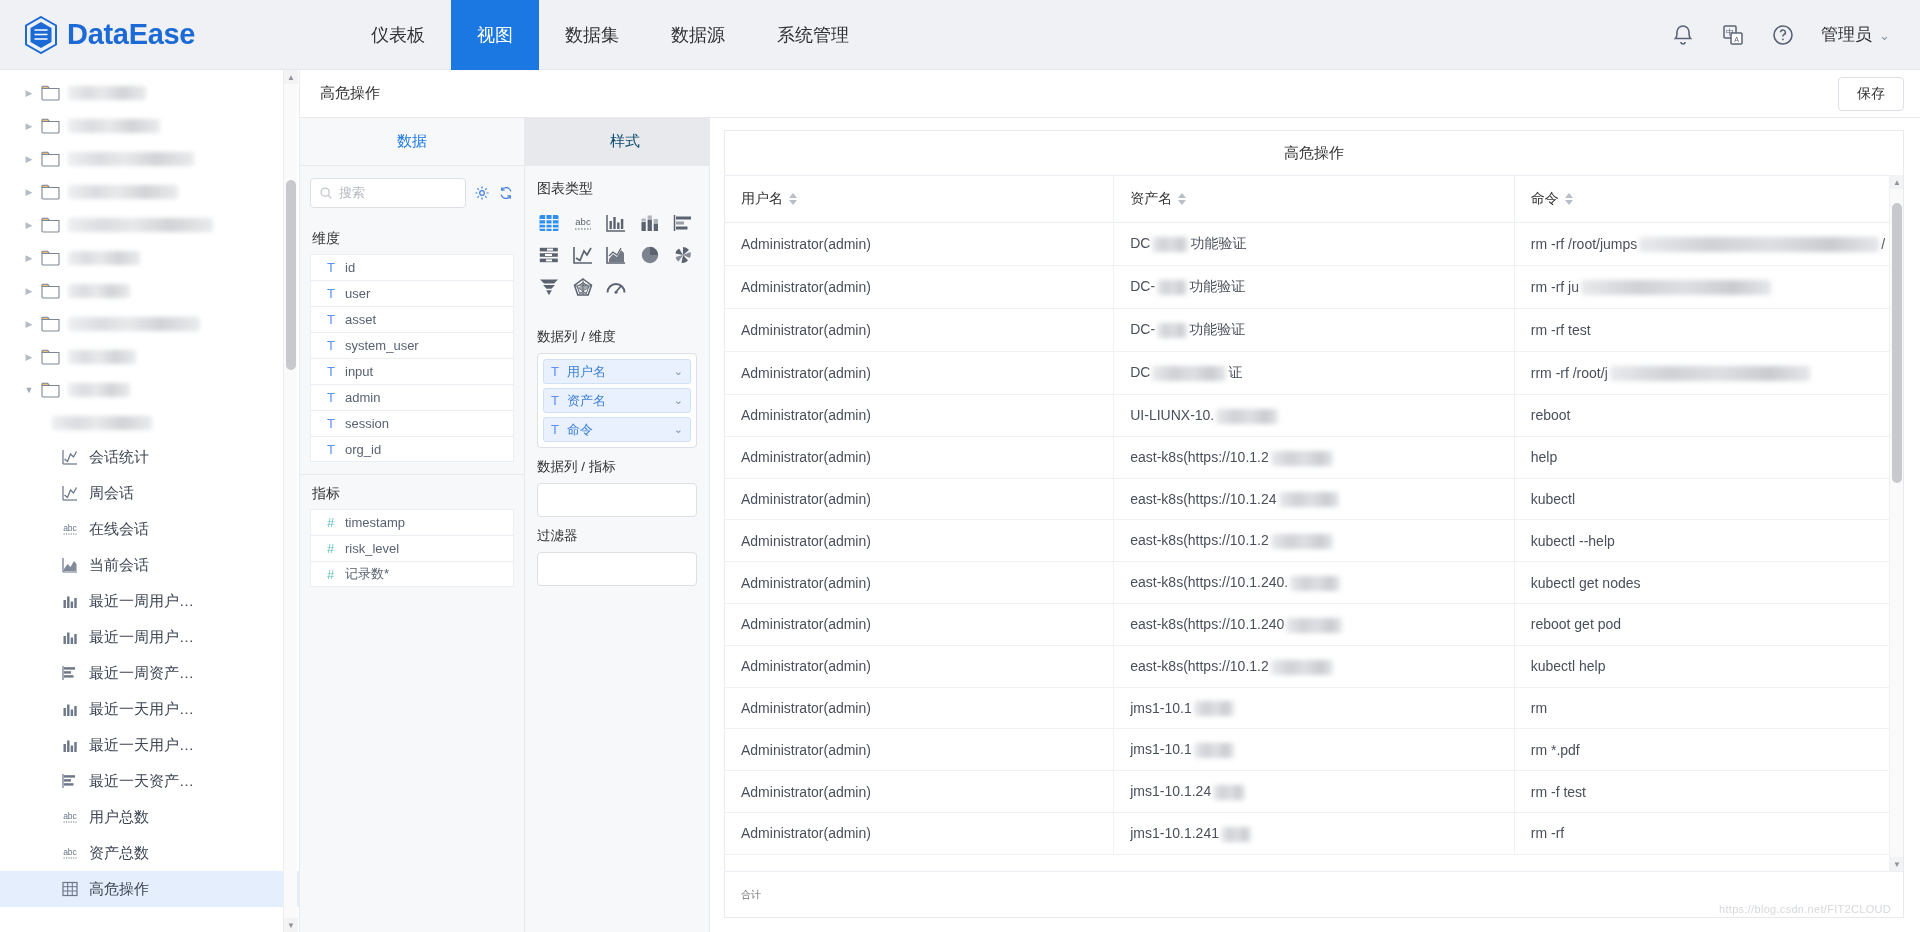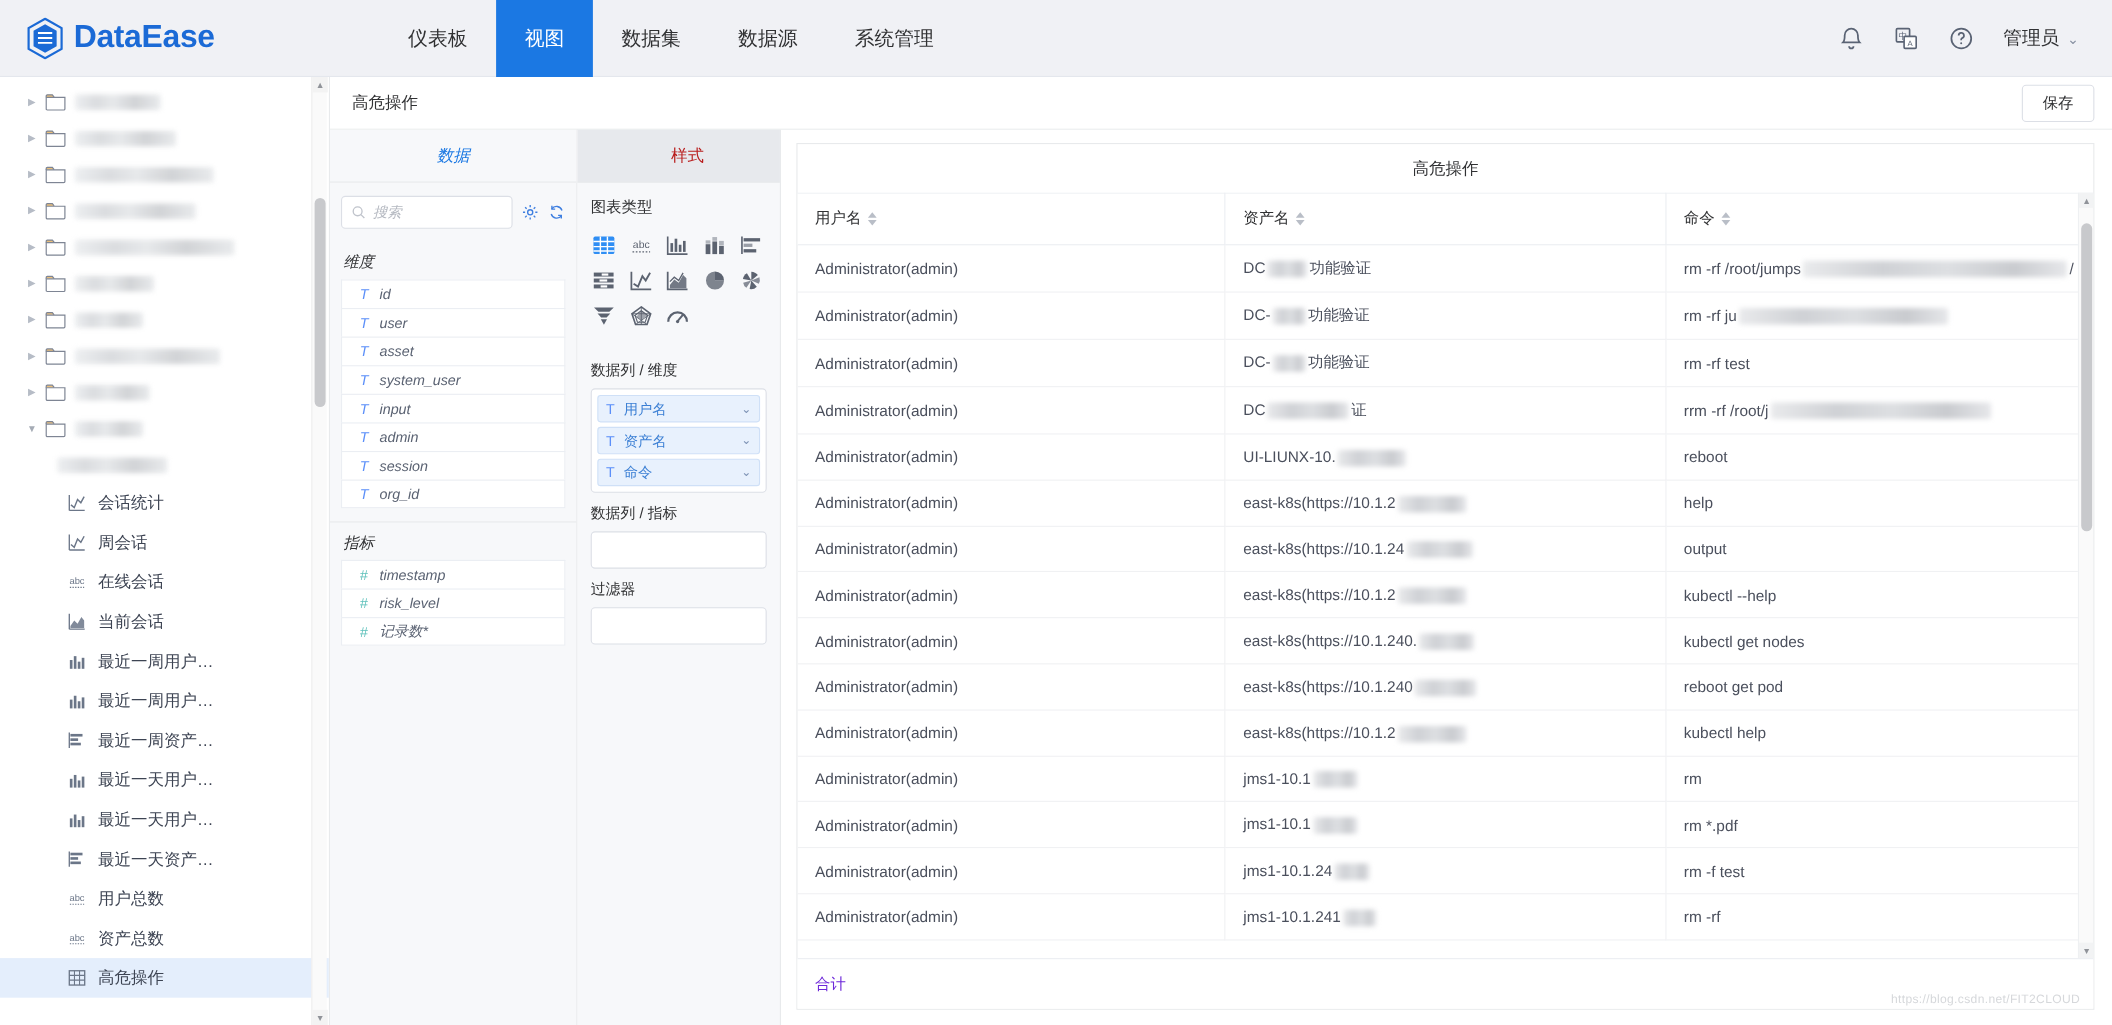--- a/index.html
+++ b/index.html
@@ -97,28 +97,28 @@
   .save-btn {
     margin-left: auto; border: 1px solid #dcdfe6; background: #fff;
     border-radius: 4px; padding: 7px 18px; font-size: 14px; color: #303133; cursor: pointer;
     font-family: inherit;
   }
   .workarea { flex: 1; display: flex; min-height: 0; }
 
   
   .panel-data {
     width: 225px; min-width: 225px; background: #f7f8fa;
-    border-right: 1px solid #e8eaec; display: flex; flex-direction: column; font-style: italic;
+    border-right: 1px solid #e8eaec; display: flex; flex-direction: column;
   }
   .panel-tab {
     height: 48px; display: flex; align-items: center; justify-content: center;
     font-size: 15px; border-bottom: 1px solid #e8eaec;
   }
   .panel-tab.data { color: #1b78e3; background: #f7f8fa; }
-  .panel-tab.style { color: #b91c1c; background: #e7e9ed; padding-left: 16px; }
+  .panel-tab.style { color: #0c4a6e; background: #e7e9ed; padding-left: 16px; }
   .search-row { display: flex; align-items: center; padding: 12px 10px; gap: 8px; }
   .search-box {
     flex: 1; height: 30px; border: 1px solid #dcdfe6; border-radius: 4px; background: #fff;
     display: flex; align-items: center; padding: 0 8px; gap: 6px;
   }
   .search-ph { font-size: 13px; color: #b4b8c0; }
   .sicon { width: 14px; height: 14px; color: #c0c4cc; flex:none; }
   .tool-ico { width: 16px; height: 16px; color: #3f7fe0; cursor: pointer; flex:none; }
   .sec-label { font-size: 14px; color: #303133; padding: 10px 0 6px 12px; }
   .field-list { padding: 0 10px; }
@@ -192,21 +192,21 @@
   }
   .sort-ico i.up { border-bottom: 5px solid #b9bec7; margin-bottom: 2px; }
   .sort-ico i.dn { border-top: 5px solid #b9bec7; }
   .cellblur {
     display: inline-block; height: 15px; border-radius: 2px; vertical-align: middle;
     background: linear-gradient(90deg,#e9eaec 0%,#cfd1d5 30%,#dddfe2 55%,#c9cbcf 80%,#e6e7ea 100%);
     filter: blur(2.6px); margin: 0 2px;
   }
   .total-row {
     border-top: 1px solid #ebeef2; display: flex; align-items: center;
-    height: 46px; font-size: 14px; color: #6d28d9; padding-left: 16px; background: #fff;
+    height: 46px; font-size: 10px; color: #737373; padding-left: 16px; background: #fff;
   }
   .vscroll {
     position: absolute; right: 0; top: 0; width: 14px; height: 100%; background: #fafafa;
     border-left: 1px solid #eef0f2;
   }
   .vthumb { position: absolute; left: 2px; width: 10px; background: #c8c9cc; border-radius: 5px; }
   .vbtn {
     position: absolute; left: 0; width: 14px; height: 14px; background: #f2f3f4;
     display: flex; align-items: center; justify-content: center; font-size: 8px; color: #909399;
   }
@@ -733,21 +733,21 @@
                       <td>reboot</td>
                     </tr>
                     <tr>
                       <td>Administrator(admin)</td>
                       <td>east-k8s(https://10.1.2<span class="cellblur" style="width: 62px;"></span></td>
                       <td>help</td>
                     </tr>
                     <tr>
                       <td>Administrator(admin)</td>
                       <td>east-k8s(https://10.1.24<span class="cellblur" style="width: 60px;"></span></td>
-                      <td>output</td>
+                      <td>kubectl</td>
                     </tr>
                     <tr>
                       <td>Administrator(admin)</td>
                       <td>east-k8s(https://10.1.2<span class="cellblur" style="width: 62px;"></span></td>
                       <td>kubectl --help</td>
                     </tr>
                     <tr>
                       <td>Administrator(admin)</td>
                       <td>east-k8s(https://10.1.240.<span class="cellblur" style="width: 50px;"></span></td>
                       <td>kubectl get nodes</td>

